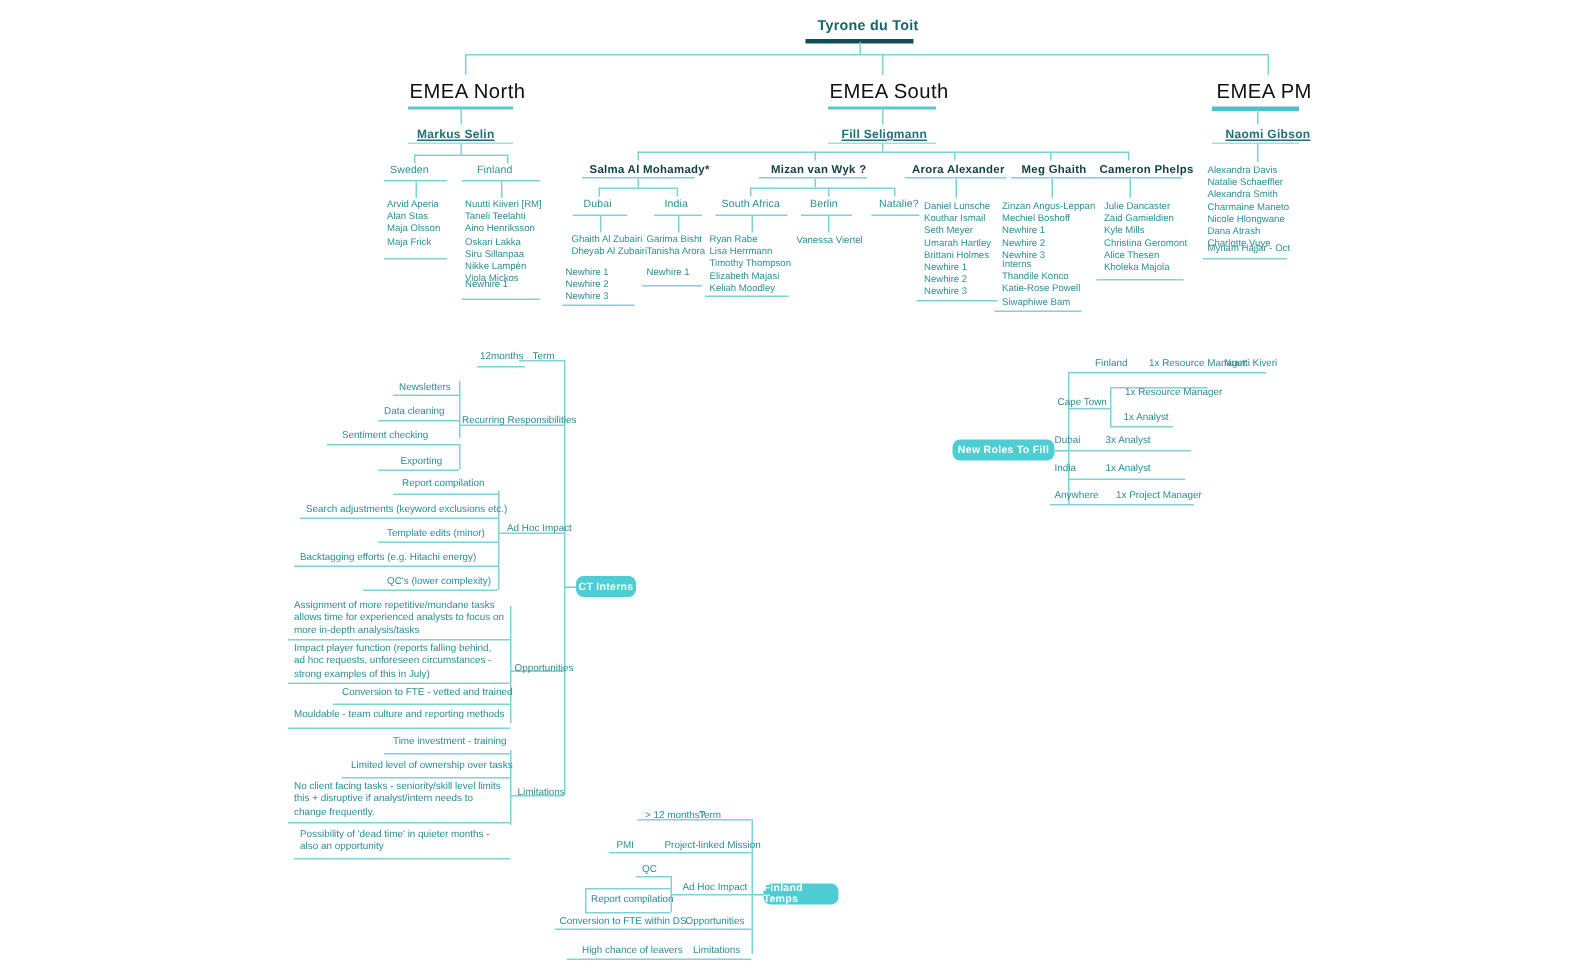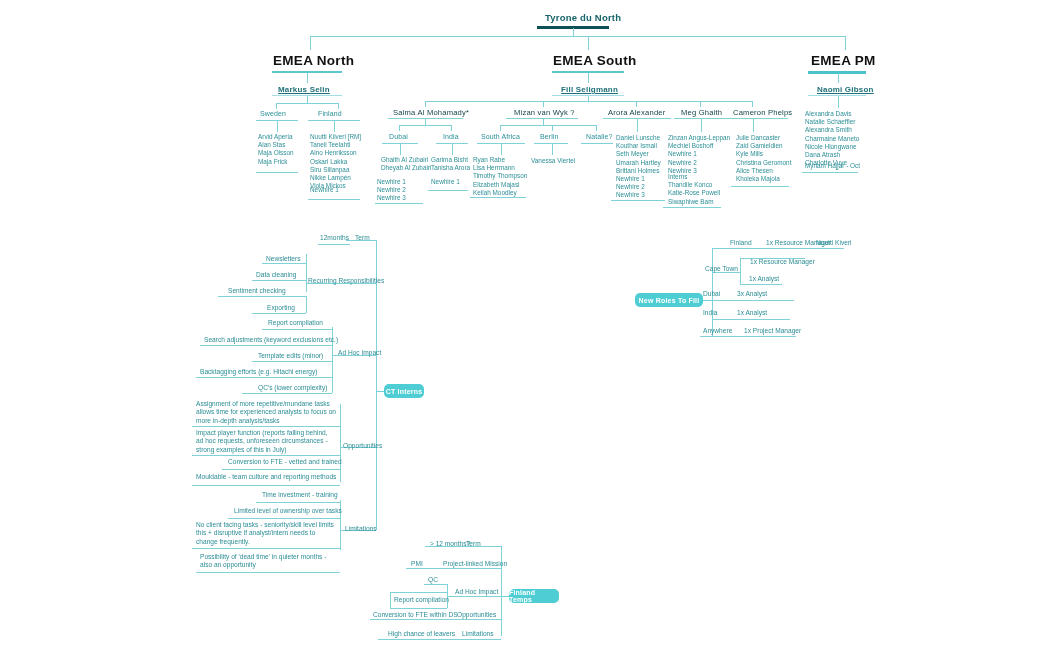--- a/index.html
+++ b/index.html
@@ -26,27 +26,27 @@
   .ul{position:absolute;height:2px;background:#5bc8cf;}
   .ul.thick{height:3px;background:#0f4f56;}
   .ul.pm{height:3px;background:#49c3c9;}
 
   
   .node{position:absolute;white-space:nowrap;}
   .root-title{
     font-size:9.5px;font-weight:bold;color:#17646b;letter-spacing:.2px;
   }
   .div-title{
-    font-size:13.5px;font-weight:bold;color:#111111;letter-spacing:.3px;
+    font-size:13.5px;font-weight:normal;color:#111111;letter-spacing:.3px;
   }
   .lead-name{
     font-size:8px;font-weight:bold;color:#1f7078;letter-spacing:.2px;text-decoration:underline;
   }
   .mgr-name{
-    font-size:7.6px;font-weight:normal;color:#0f3f45;letter-spacing:.2px;
+    font-size:7.6px;font-weight:bold;color:#0f3f45;letter-spacing:.2px;
   }
   .loc{
     font-size:7px;color:#2a8f97;letter-spacing:.1px;
   }
   .people{
     font-size:6.4px;line-height:8.2px;color:#2d8f97;white-space:pre;
   }
 
   
   .pill{
@@ -58,21 +58,21 @@
   .mm-label{
     position:absolute;font-size:6.6px;color:#2b8d95;white-space:nowrap;
   }
   .mm-label.multi{white-space:normal;line-height:8.4px;}
 </style>
 </head>
 <body>
 
 <div class="canvas">
 
-  <div class="node root-title abs" style="left:545px;top:12px;">Tyrone du North</div>
+  <div class="node root-title abs" style="left:545px;top:12px;">Tyrone du Toit</div>
   <div class="ul thick" style="left:537px;top:26px;width:72px;"></div>
 
   <div class="vline" style="left:573px;top:28px;height:8px;"></div>
   <div class="hline" style="left:310px;top:36px;width:535px;"></div>
   <div class="vline" style="left:310px;top:36px;height:14px;"></div>
   <div class="vline" style="left:588px;top:36px;height:14px;"></div>
   <div class="vline" style="left:845px;top:36px;height:14px;"></div>
 
   <div class="node div-title abs" style="left:273px;top:53px;">EMEA North</div>
   <div class="ul" style="left:272px;top:71px;width:70px;"></div>

